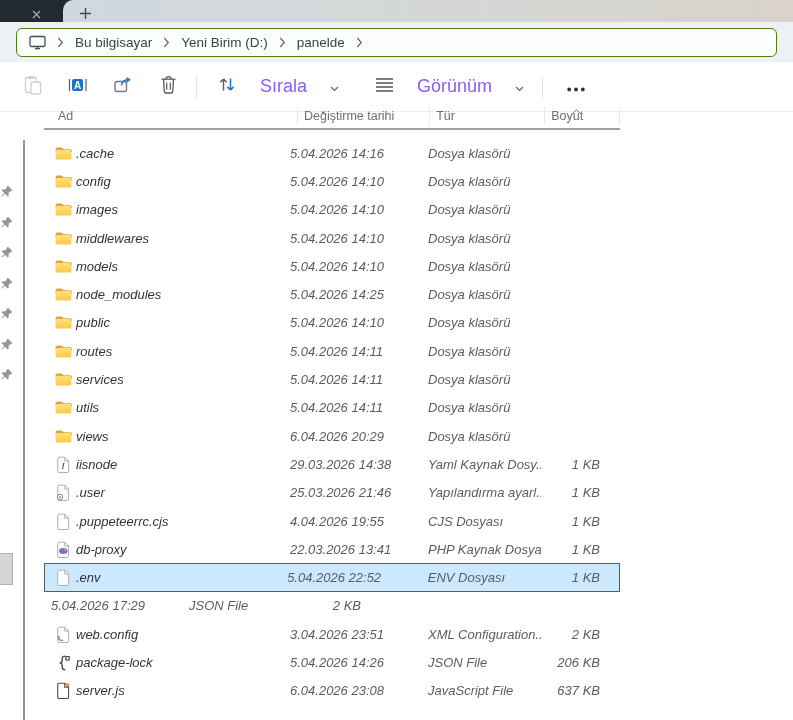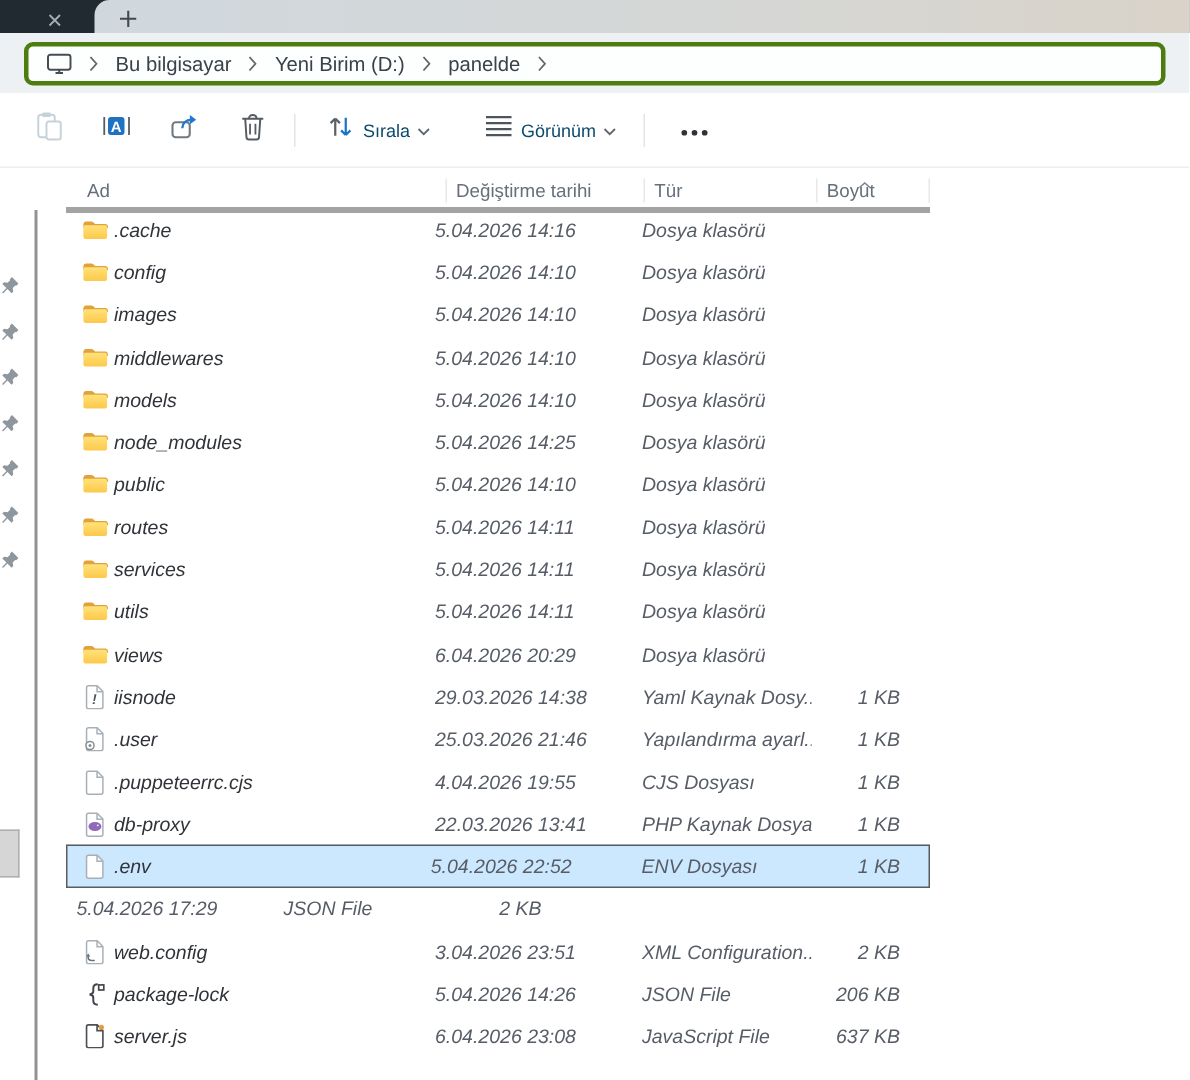--- a/index.html
+++ b/index.html
@@ -16,48 +16,48 @@
     background: linear-gradient(90deg, #d0d8de 0%, #d5d7d6 55%, #d9d3c9 100%);
     border-top-left-radius: 10px;
   }
   .tab-close { position: absolute; left: 32px; top: 5px; width: 16px; height: 14px; cursor: pointer; }
   .newtab { position: absolute; left: 11px; top: 5px; width: 22px; height: 14px; text-align: center; cursor: pointer; }
 
   
   .addressbar { position: absolute; left: 0; top: 22px; width: 793px; height: 40px; background: #eef1f4; }
   .addrbox {
     position: absolute; left: 16px; right: 16px; top: 6px; height: 29px;
-    background: #fdfefe; border: 3px solid #4d7c0f; border-radius: 6px;
+    background: #fdfefe; border: 1px solid #4d7c0f; border-radius: 6px;
     display: flex; align-items: center; padding: 0 12px;
   }
   .crumb { font-size: 13.5px; color: #39424b; white-space: nowrap; cursor: pointer; }
   .crumb-chev { margin: 0 11px; display: flex; align-items: center; }
   .pc-icon { display: flex; align-items: center; }
 
   
   .toolbar {
     position: absolute; left: 0; top: 62px; width: 793px; height: 50px;
     background: #fff; border-bottom: 1px solid #eceff1;
   }
   .toolbar-inner { display: flex; align-items: center; height: 100%; padding-left: 21px; }
   .tool-btn { width: 24px; height: 36px; display: flex; align-items: center; justify-content: center; margin-right: 21px; cursor: pointer; }
   .tool-divider { width: 1px; height: 22px; background: #e4e4e4; margin: 0 0 0 -5px; }
   .drop-btn { display: flex; align-items: center; margin-left: 12px; padding: 6px 8px; cursor: pointer; }
-  .drop-btn .lbl { font-size: 12px; color: #0c4a6e; margin: 0 5px; }
+  .drop-btn .lbl { font-size: 18px; color: #8b5cf6; margin: 0 23px; }
   .more-btn { margin-left: 14px; padding: 8px 10px; cursor: pointer; }
 
   
   .rail-line { position: absolute; left: 23px; top: 140px; bottom: 0; width: 2px; background: #8f9396; }
   .rail-thumb { position: absolute; left: 0; top: 553px; width: 13px; height: 32px; background: #d6d6d6; border: 1px solid #b0b0b0; border-left: none; cursor: pointer; }
   .pin { position: absolute; left: 0; width: 14px; height: 14px; }
 
   
   .list-header {
-    position: absolute; left: 44px; top: 116px; width: 576px; height: 26px;
-    display: flex; align-items: center; border-bottom: 4px solid #a3a3a3;
+    position: absolute; left: 44px; top: 104px; width: 576px; height: 26px;
+    display: flex; align-items: center; border-bottom: 2px solid #a3a3a3;
     font-size: 12.5px; color: #666f7a;
   }
   .hcell { height: 100%; display: flex; align-items: center; position: relative; cursor: pointer; }
   .hcell.c0 { width: 239px; padding-left: 14px; }
   .hcell.c1 { width: 138px; padding-left: 7px; margin-left: 24px; }
   .hcell.c2 { width: 120px; padding-left: 7px; }
   .hcell.c3 { width: 79px;  padding-left: 7px; }
   .hcell.c1::before, .hcell.c2::before, .hcell.c3::before,
   .hcell.c3::after {
     content: ""; position: absolute; top: 3px; bottom: 3px; width: 1px; background: #e8e8e8;

